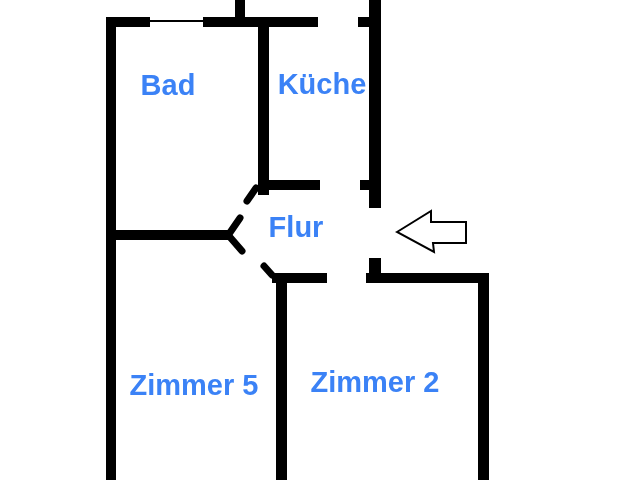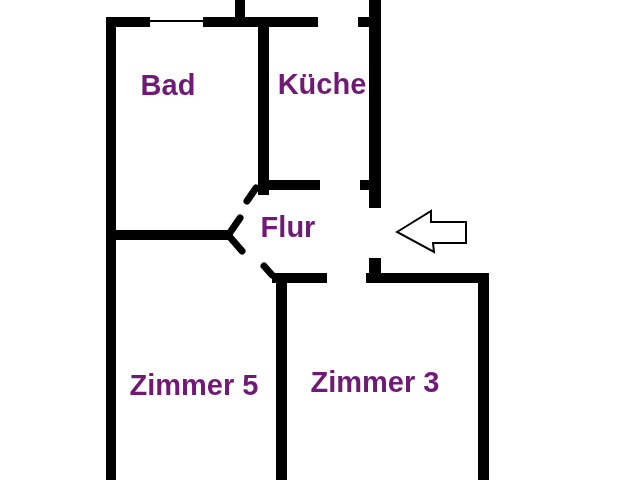--- a/index.html
+++ b/index.html
@@ -19,28 +19,28 @@
     position: absolute;
     left: 0;
     top: 0;
   }
   .room-label {
     position: absolute;
     transform: translate(-50%, -50%);
     font-family: "Liberation Sans", sans-serif;
     font-weight: bold;
     font-size: 29px;
-    color: #701a75;
+    color: #3b82f6;
     white-space: nowrap;
     letter-spacing: 0px;
     user-select: none;
   }
   .label-bad     { left: 168px; top: 85px;  }
   .label-kueche  { left: 322px; top: 84px;  }
-  .label-flur    { left: 288px; top: 227px; }
+  .label-flur    { left: 296px; top: 227px; }
   .label-zimmer1 { left: 194px; top: 385px; }
   .label-zimmer2 { left: 375px; top: 382px; }
 </style>
 </head>
 <body>
 
 <div class="stage">
 
   <svg class="plan-svg" width="621" height="480" viewBox="0 0 621 480">
 
@@ -87,15 +87,15 @@
   </svg>
 
   <div class="room-label label-bad">Bad</div>
 
   <div class="room-label label-kueche">Küche</div>
 
   <div class="room-label label-flur">Flur</div>
 
   <div class="room-label label-zimmer1">Zimmer 5</div>
 
-  <div class="room-label label-zimmer2">Zimmer 3</div>
+  <div class="room-label label-zimmer2">Zimmer 2</div>
 
 </div>
 
 </body></html>

